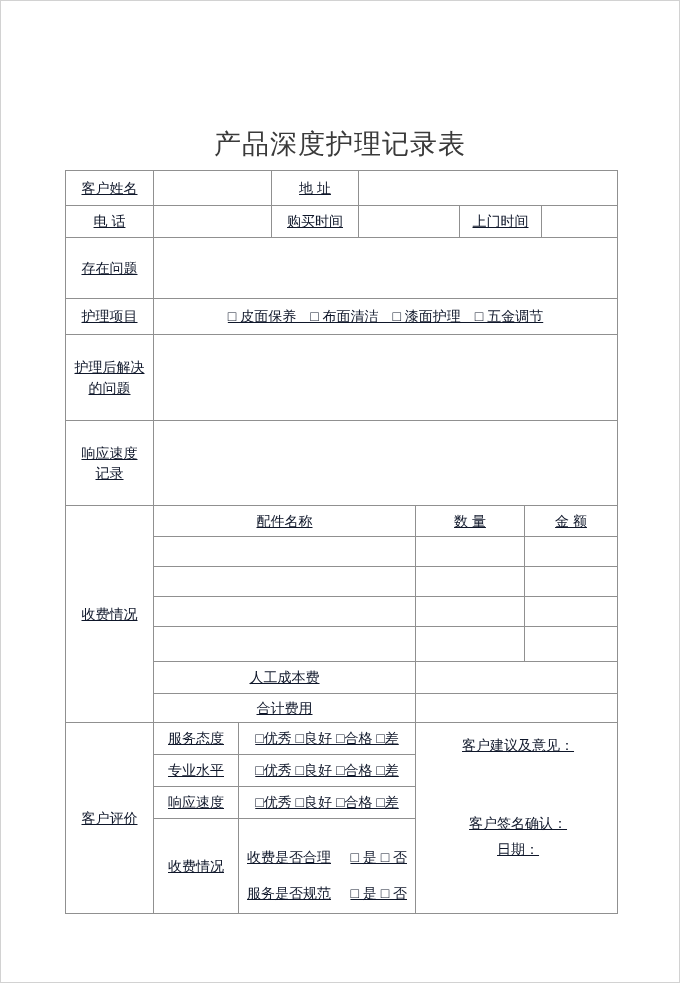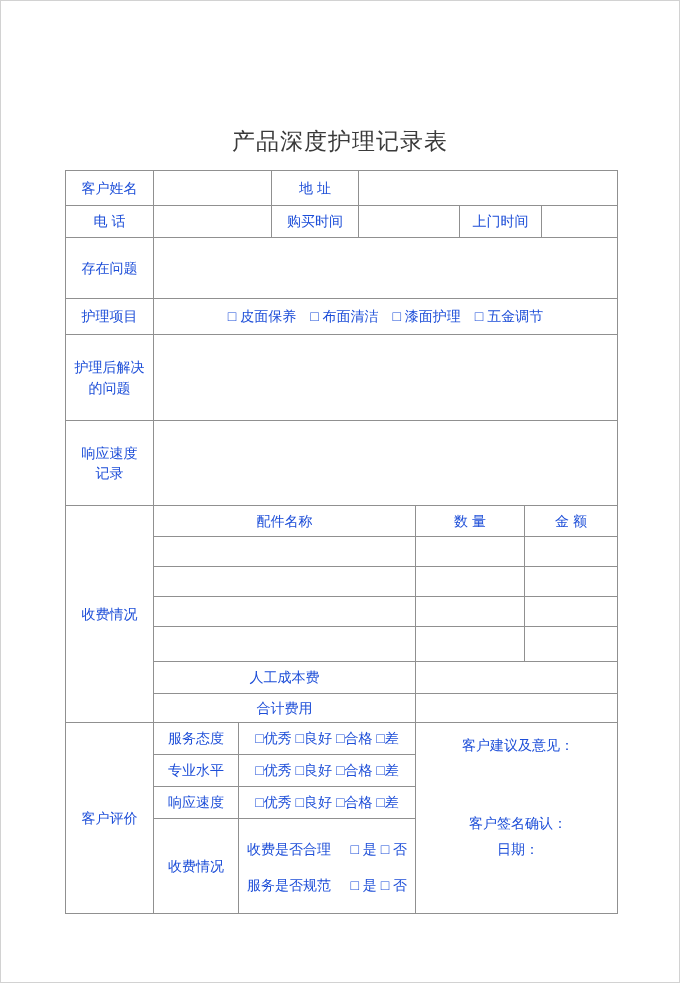--- a/index.html
+++ b/index.html
@@ -13,59 +13,60 @@
     font-family: "Liberation Sans", "DejaVu Sans", sans-serif;
     color: #3e3e3e;
     overflow: hidden;
   }
   .form-title {
     position: absolute;
     top: 125px;
     left: 0;
     width: 100%;
     text-align: center;
-    font-size: 23px;
+    font-size: 27px;
     letter-spacing: 1px;
     font-weight: 400;
     color: #3a3a3a;
   }
   table.form {
     position: absolute;
     left: 64px;
     top: 169px;
     width: 552px;
     border-collapse: collapse;
     table-layout: fixed;
   }
   table.form td {
     border: 1px solid #909090;
     font-size: 14px;
-    color: #1d4ed8;
+    color: #0f172a;
     text-align: center;
     vertical-align: middle;
     padding: 0;
     overflow: hidden;
     line-height: 1.45;
+    text-decoration: underline;
   }
   .two-line { white-space: pre-line; line-height: 1.7; }
   .right-cell {
     text-align: center;
     vertical-align: top !important;
     padding: 12px 8px 0 11px !important;
   }
   .right-cell .sig  { margin-top: 58px; }
   .right-cell .date { margin-top: 5px; }
   .other-cell { vertical-align: top !important; }
   .q-line {
     display: flex;
     justify-content: space-between;
     padding: 0 8px;
     font-size: 14px;
   }
-  .q-line.first  { margin-top: 20px; }
+  .q-line.first  { margin-top: 28px; }
   .q-line.second { margin-top: 16px; }
 </style>
 </head>
 <body>
 
 <div class="page">
 
   <div class="form-title">产品深度护理记录表</div>
 
   <table class="form">

